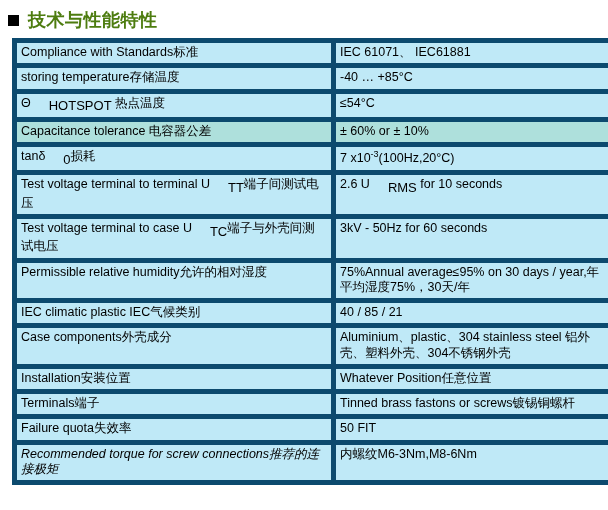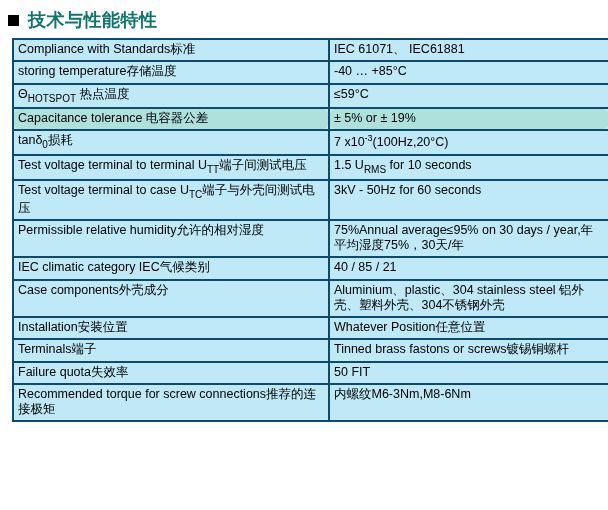--- a/index.html
+++ b/index.html
@@ -25,44 +25,44 @@
   .title-bullet {
     width: 11px;
     height: 11px;
     background: #000000;
     margin-right: 9px;
     flex: 0 0 auto;
   }
   .title-text {
     font-size: 18px;
     font-weight: bold;
-    color: #0f766e;
+    color: #4d7c0f;
     letter-spacing: 0.5px;
   }
   table.spec {
     border-collapse: collapse;
     width: 578px;
     margin-left: 12px;
     table-layout: fixed;
     background: #bfe9f7;
   }
   table.spec td {
-    border: 2px solid #0c4a6e;
+    border: 5px solid #0c4a6e;
     vertical-align: top;
     padding: 2px 4px 3px 4px;
     font-size: 12.5px;
     line-height: 1.22;
     color: #000000;
     background: #bfe9f7;
   }
   td.col-a { width: 306px; }
   td.col-b { width: 270px; }
   tr.highlight td { background: #aee0dc; border-radius: 9px; }
-  .italic { }
-  .sub { font-size: 10px; vertical-align: sub; }
+  .italic { font-style: italic; }
+  .sub { font-size: 13px; vertical-align: sub; margin-left: 18px; }
   .sup { font-size: 9px; vertical-align: super; }
 </style>
 </head>
 <body>
 
 <div id="page">
 
   <div class="title-row">
     <span class="title-bullet"></span>
     <span class="title-text">技术与性能特性</span>
@@ -77,50 +77,50 @@
       </tr>
 
 
       <tr>
         <td class="col-a"><span>storing temperature存储温度</span></td>
         <td class="col-b"><span>-40 … +85°C</span></td>
       </tr>
 
       <tr>
         <td class="col-a"><span>Θ</span><span class="sub">HOTSPOT</span><span> 热点温度</span></td>
-        <td class="col-b"><span>≤59°C</span></td>
+        <td class="col-b"><span>≤54°C</span></td>
       </tr>
 
       <tr class="highlight">
         <td class="col-a"><span>Capacitance tolerance    电容器公差</span></td>
-        <td class="col-b"><span>±  5% or ± 19%</span></td>
+        <td class="col-b"><span>±  60% or ± 10%</span></td>
       </tr>
 
       <tr>
         <td class="col-a"><span>tanδ</span><span class="sub">0</span><span>损耗</span></td>
         <td class="col-b"><span>7 x10</span><span class="sup">-3</span><span>(100Hz,20°C)</span></td>
       </tr>
 
       <tr>
         <td class="col-a"><span>Test voltage terminal to terminal U</span><span class="sub">TT</span><span>端子间测试电压</span></td>
-        <td class="col-b"><span>1.5 U</span><span class="sub">RMS</span>&nbsp;<span>for 10 seconds</span></td>
+        <td class="col-b"><span>2.6 U</span><span class="sub">RMS</span>&nbsp;<span>for 10 seconds</span></td>
       </tr>
 
       <tr>
         <td class="col-a"><span>Test voltage terminal to case U</span><span class="sub">TC</span><span>端子与外壳间测试电压</span></td>
         <td class="col-b"><span>3kV - 50Hz for 60 seconds</span></td>
       </tr>
 
       <tr>
         <td class="col-a"><span>Permissible relative humidity允许的相对湿度</span></td>
         <td class="col-b"><span>75%Annual average≤95% on 30 days / year,年平均湿度75%，30天/年</span></td>
       </tr>
 
       <tr>
-        <td class="col-a"><span>IEC climatic category  IEC气候类别</span></td>
+        <td class="col-a"><span>IEC climatic plastic  IEC气候类别</span></td>
         <td class="col-b"><span>40 / 85 / 21</span></td>
       </tr>
 
 
       <tr>
         <td class="col-a"><span>Case components外壳成分</span></td>
         <td class="col-b"><span>Aluminium、plastic、304 stainless steel 铝外壳、塑料外壳、304不锈钢外壳</span></td>
       </tr>
 
       <tr>

